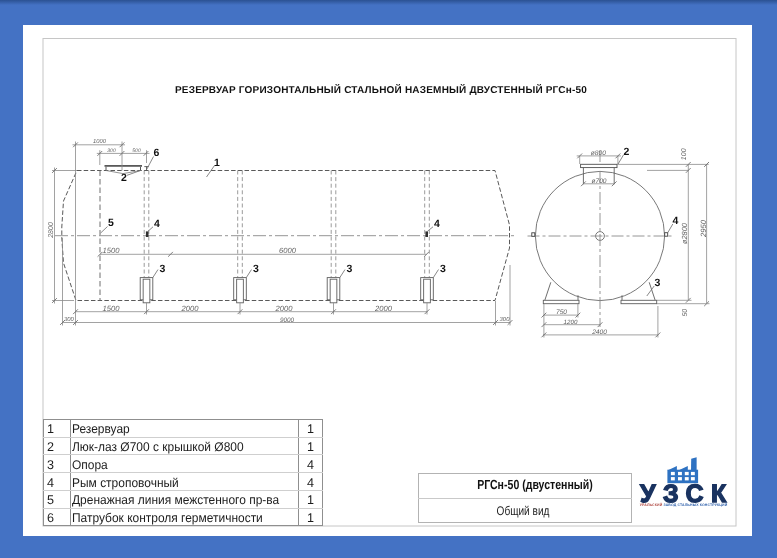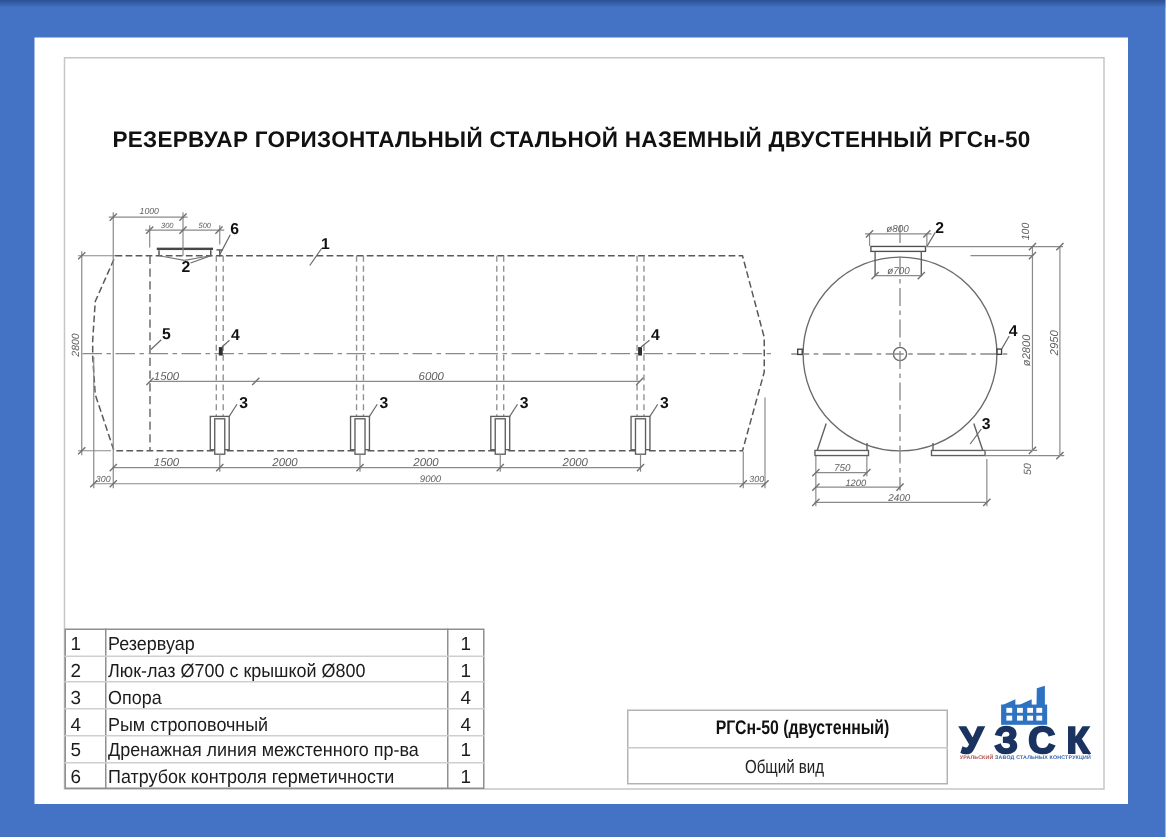--- a/index.html
+++ b/index.html
@@ -10,21 +10,21 @@
   .cond2{transform:translateX(-50%) scaleX(0.8);white-space:nowrap;}
   .cond{transform:scaleX(0.95);transform-origin:0 50%;white-space:nowrap;}
 </style>
 </head>
 <body>
 
 <div class="abs" style="left:23px;top:25px;width:729px;height:511px;background:#ffffff;"></div>
 
 <div class="abs" style="left:0;top:0;width:777px;height:5px;background:linear-gradient(#2b5192,#4472c4);"></div>
 
-<div class="abs" style="left:0;top:85px;width:762px;text-align:center;font-size:15px;font-weight:bold;color:#111;letter-spacing:0.2px;">РЕЗЕРВУАР ГОРИЗОНТАЛЬНЫЙ СТАЛЬНОЙ НАЗЕМНЫЙ ДВУСТЕННЫЙ РГСн-50</div>
+<div class="abs" style="left:0;top:85px;width:762px;text-align:center;font-size:10px;font-weight:bold;color:#111;letter-spacing:0.2px;">РЕЗЕРВУАР ГОРИЗОНТАЛЬНЫЙ СТАЛЬНОЙ НАЗЕМНЫЙ ДВУСТЕННЫЙ РГСн-50</div>
 
 <svg class="abs" style="left:0;top:0;" width="777" height="558" viewBox="0 0 777 558">
 
 <rect x="43" y="38.5" width="693" height="487.5" fill="none" stroke="#c6c6c6" stroke-width="1"></rect>
 
 <polygon points="77,170.5 495,170.5 509.5,225 509.5,248 495,300.5 76,300.5 63.5,263 61.8,238 61.8,227 63.5,201" fill="none" stroke="#595959" stroke-width="1" stroke-dasharray="4.5 2.2"></polygon>
 
 <line x1="100" y1="170.5" x2="100" y2="300.5" stroke="#6e6e6e" stroke-width="1" stroke-dasharray="5.5 3"></line>
 
 <line x1="144.2" y1="170.5" x2="144.2" y2="277.6" stroke="#8f8f8f" stroke-width="0.9" stroke-dasharray="4 2.6"></line>

